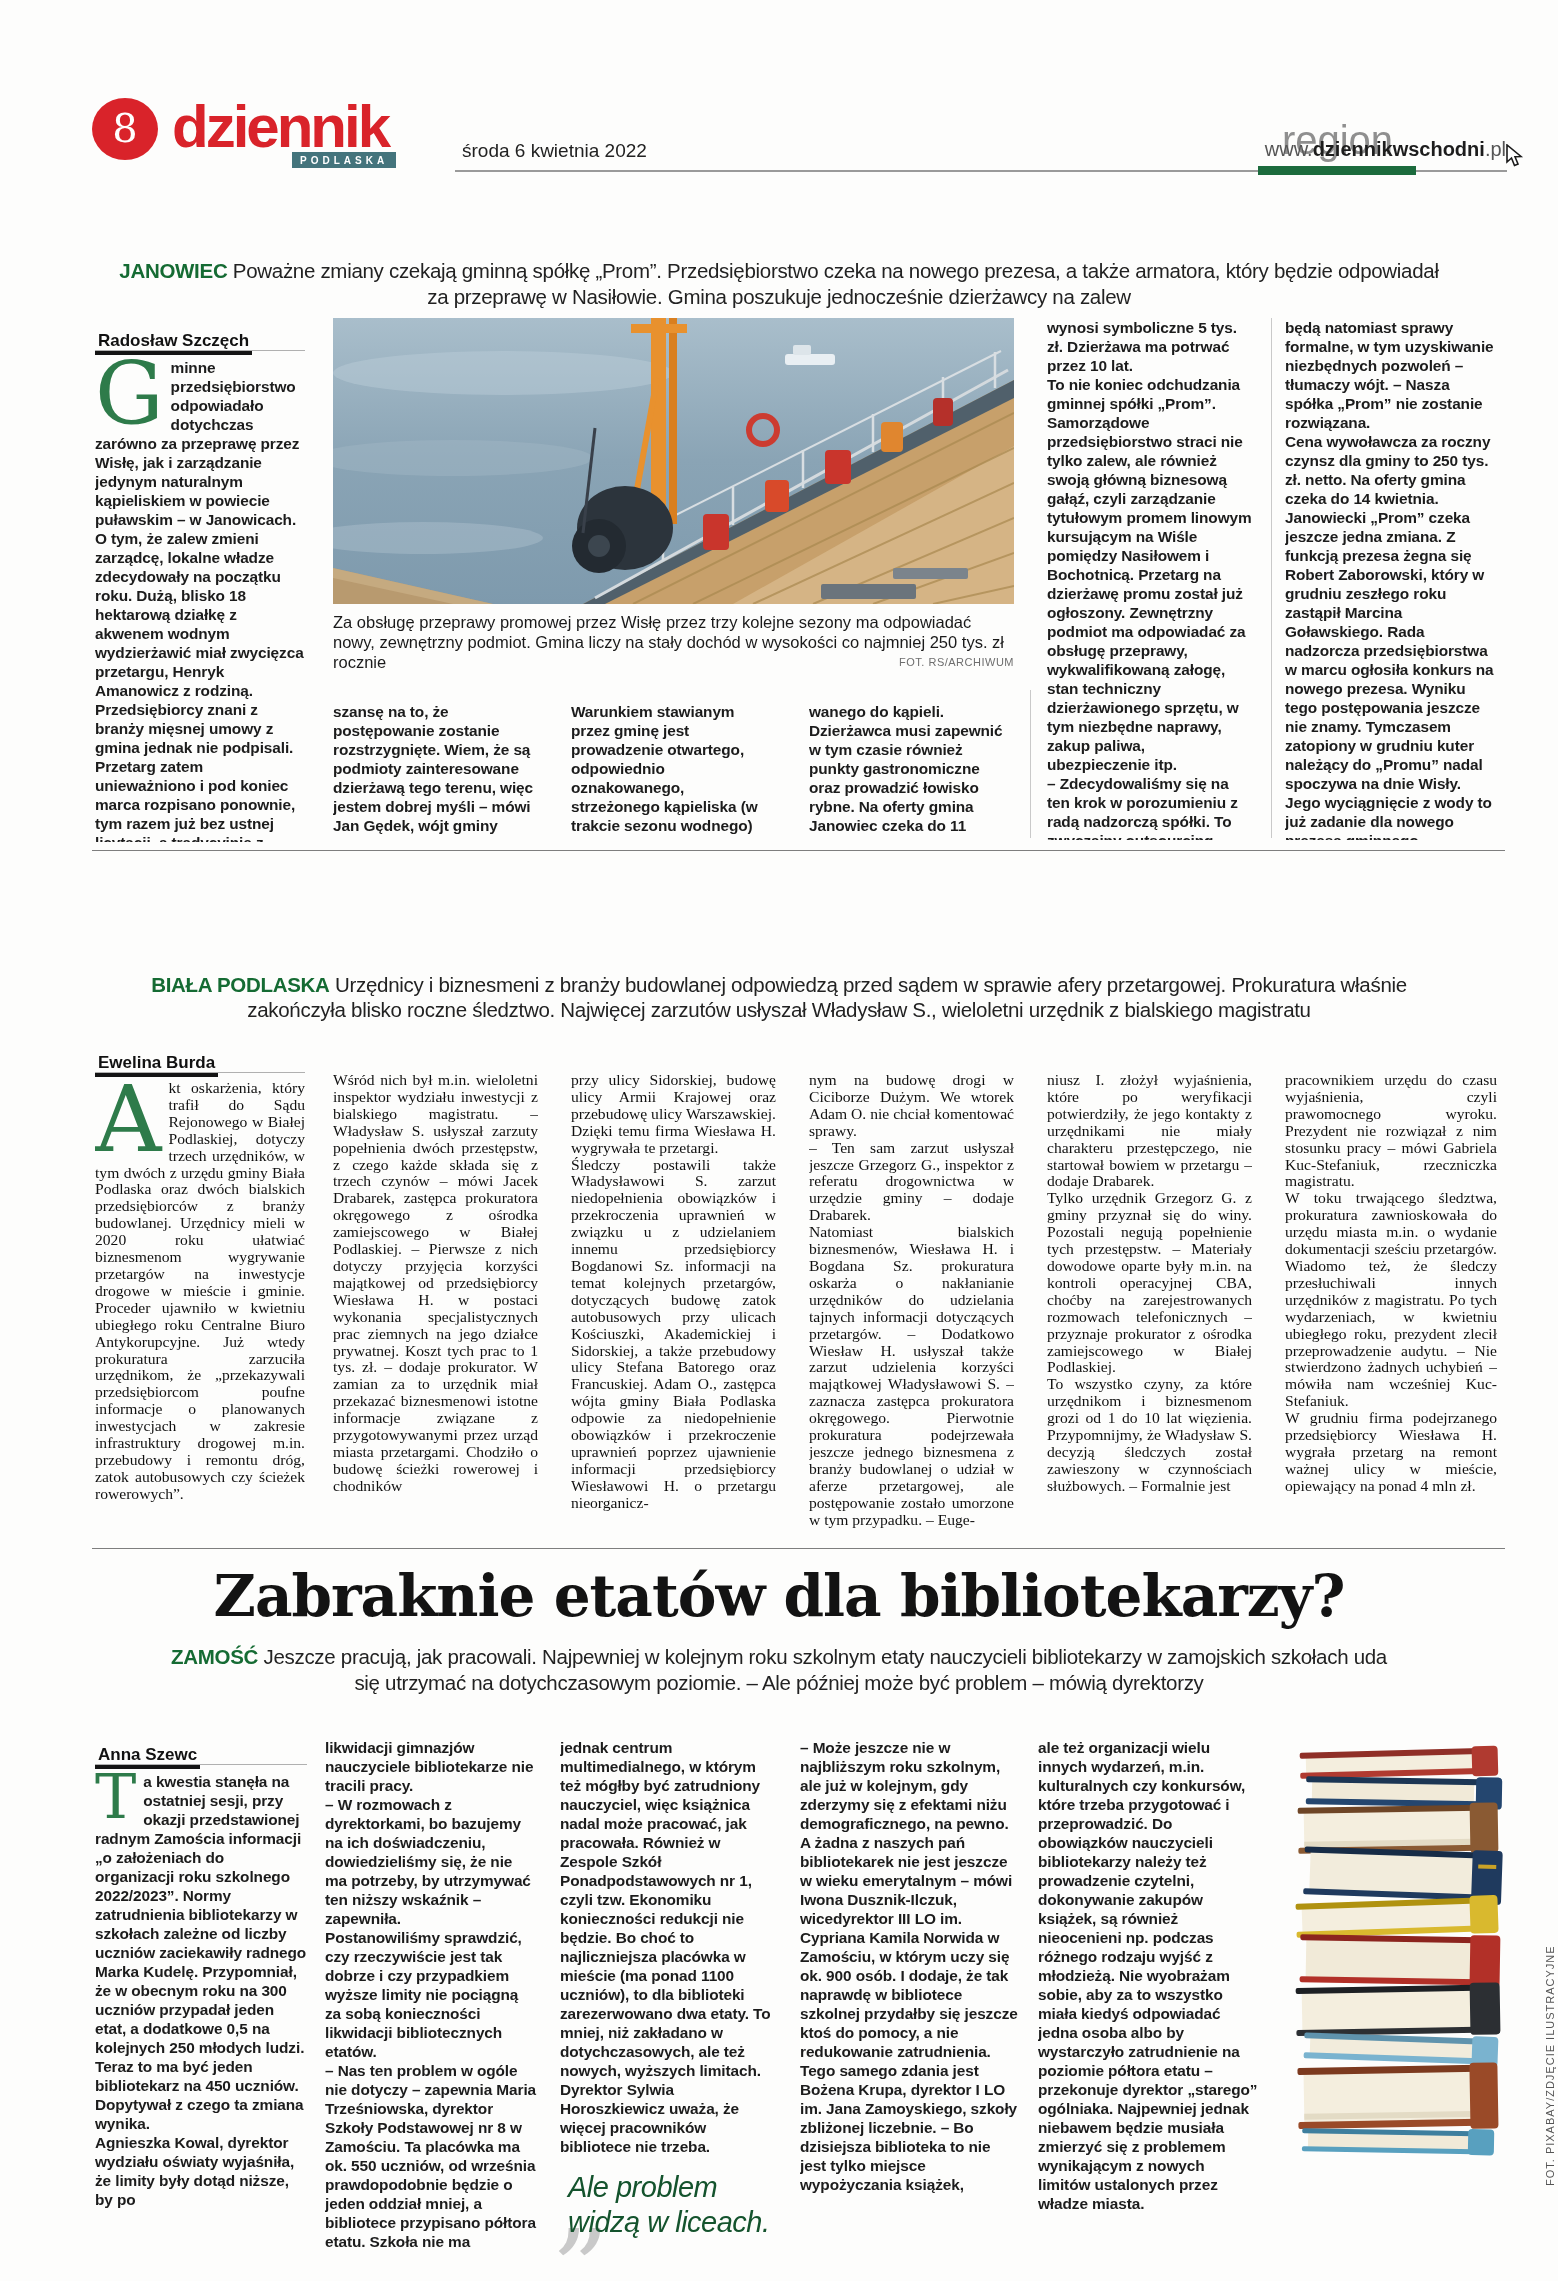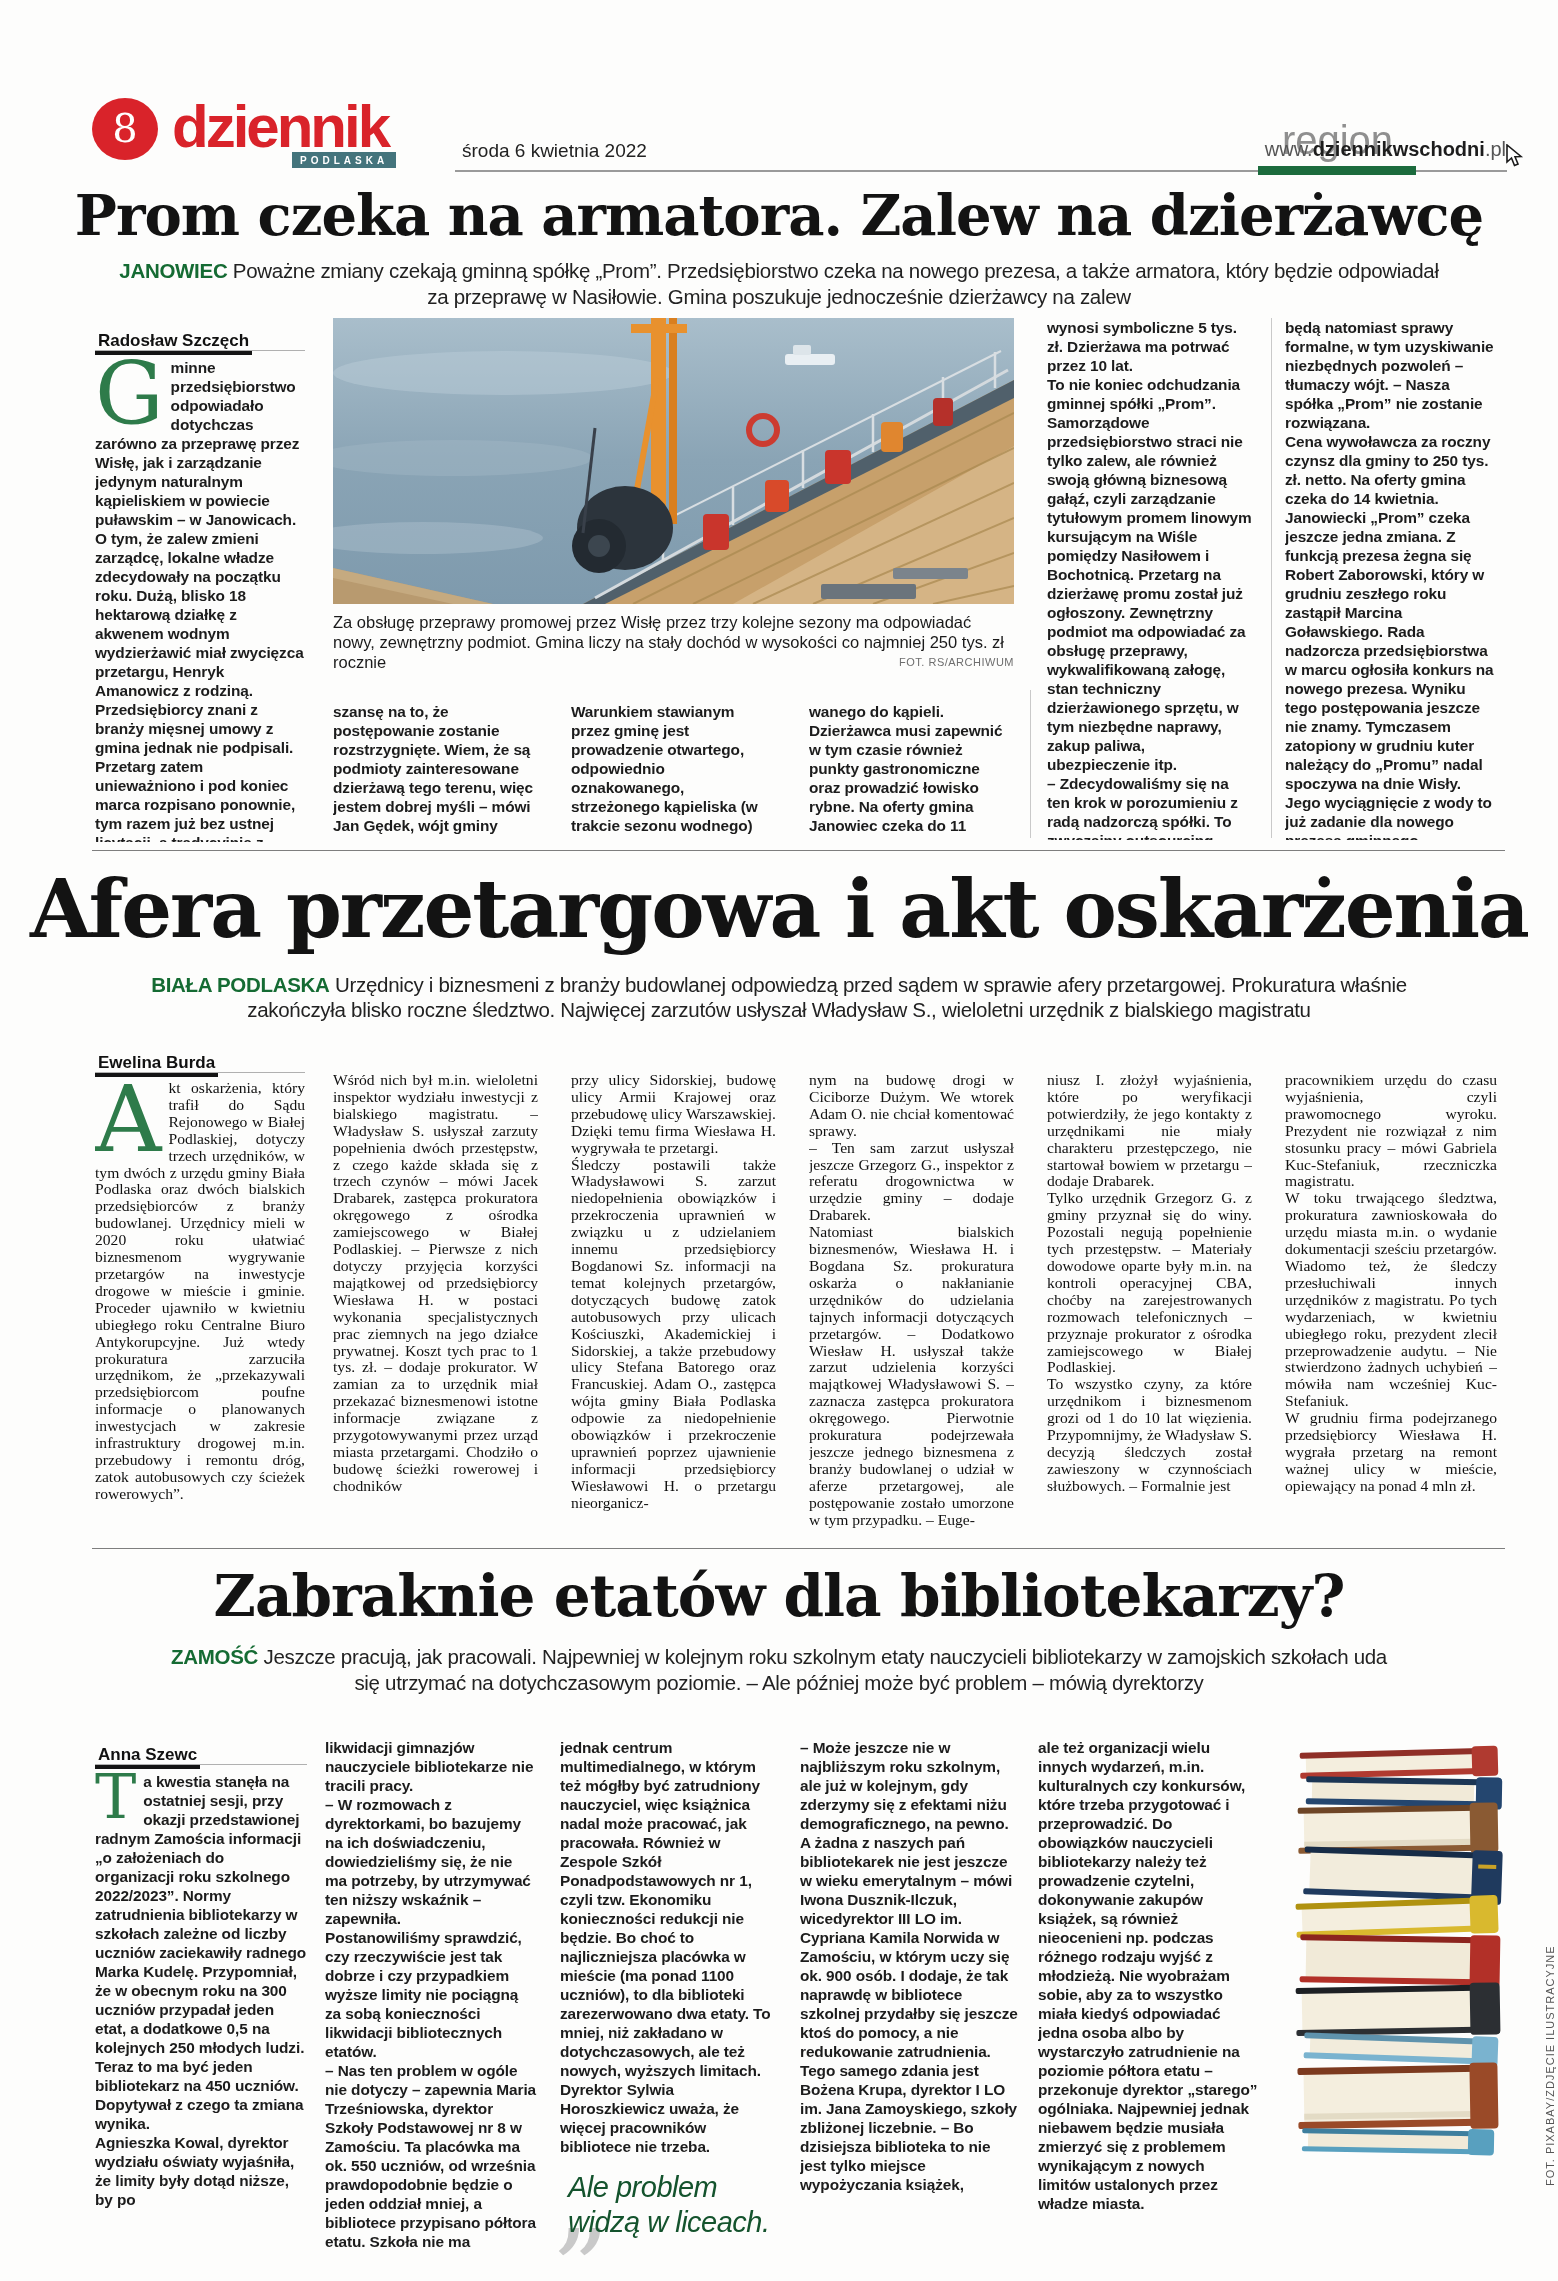--- a/index.html
+++ b/index.html
@@ -56,21 +56,20 @@
   <div class="abs logosub">PODLASKA</div>
   <div class="abs date">środa 6 kwietnia 2022</div>
   <div class="abs region">region</div>
   <div class="abs headrule"></div>
   <div class="abs regionbar"></div>
   <div class="abs website"><span>www.</span><b>dziennikwschodni</b><span>.pl</span></div>
   <svg class="abs" style="left:1506px;top:144px;" width="22" height="24">
     <polygon points="1,1 1,18 5.5,14 8.5,21.5 12,20 9,12.8 15,12.5" fill="#fff" stroke="#1a1a1a" stroke-width="1.6"></polygon>
   </svg>
 
-  <div class="abs headline" style="top:182px;font-size:56px;">Prom czeka na armatora. Zalew na dzierżawcę</div>
   <div class="abs lead" style="left:109px;top:258px;width:1340px;"><span class="kicker">JANOWIEC</span>&nbsp;<span>Poważne zmiany czekają gminną spółkę „Prom”. Przedsiębiorstwo czeka na nowego prezesa, a także armatora, który będzie odpowiadał za przeprawę w Nasiłowie. Gmina poszukuje jednocześnie dzierżawcy na zalew</span></div>
 
   <div class="abs byline" style="left:95px;top:326px;width:210px;">
     <b>Radosław Szczęch</b>
   </div>
   <div class="abs sans-body" style="left:95px;top:358px;width:210px;height:484px;">
     <span class="dropcap dc1">G</span><span class="prelinetext">minne przedsiębiorstwo odpowiadało dotychczas zarówno za przeprawę przez Wisłę, jak i zarządzanie jedynym naturalnym kąpieliskiem w powiecie puławskim – w Janowicach. O tym, że zalew zmieni zarządcę, lokalne władze zdecydowały na początku roku. Dużą, blisko 18 hektarową działkę z akwenem wodnym wydzierżawić miał zwycięzca przetargu, Henryk Amanowicz z rodziną. Przedsiębiorcy znani z branży mięsnej umowy z gmina jednak nie podpisali. Przetarg zatem unieważniono i pod koniec marca rozpisano ponownie, tym razem już bez ustnej licytacji, a tradycyjnie z ofertami w kopertach.
 – Zdajemy sobie sprawę z tego, że w ten sposób trudniej będzie nam osiągnąć wyższą kwotę, ale będziemy mieli o wiele większą</span>
   </div>
 
@@ -145,21 +144,20 @@
 To nie koniec odchudzania gminnej spółki „Prom”. Samorządowe przedsiębiorstwo straci nie tylko zalew, ale również swoją główną biznesową gałąź, czyli zarządzanie tytułowym promem linowym kursującym na Wiśle pomiędzy Nasiłowem i Bochotnicą. Przetarg na dzierżawę promu został już ogłoszony. Zewnętrzny podmiot ma odpowiadać za obsługę przeprawy, wykwalifikowaną załogę, stan techniczny dzierżawionego sprzętu, w tym niezbędne naprawy, zakup paliwa, ubezpieczenie itp.
 – Zdecydowaliśmy się na ten krok w porozumieniu z radą nadzorczą spółki. To zwyczajny outsourcing. Chcemy powierzyć prowadzenie promu zewnętrznemu armatorowi, który będzie odpowiadał za działalność operacyjną. Naszym zadaniem</div>
   <div class="abs sans-body prelinetext" style="left:1285px;top:318px;width:212px;height:522px;">będą natomiast sprawy formalne, w tym uzyskiwanie niezbędnych pozwoleń – tłumaczy wójt. – Nasza spółka „Prom” nie zostanie rozwiązana.
 Cena wywoławcza za roczny czynsz dla gminy to 250 tys. zł. netto. Na oferty gmina czeka do 14 kwietnia.
 Janowiecki „Prom” czeka jeszcze jedna zmiana. Z funkcją prezesa żegna się Robert Zaborowski, który w grudniu zeszłego roku zastąpił Marcina Goławskiego. Rada nadzorcza przedsiębiorstwa w marcu ogłosiła konkurs na nowego prezesa. Wyniku tego postępowania jeszcze nie znamy. Tymczasem zatopiony w grudniu kuter należący do „Promu” nadal spoczywa na dnie Wisły. Jego wyciągnięcie z wody to już zadanie dla nowego prezesa gminnego przedsiębiorstwa. Jego nazwisko powinniśmy poznać w ciągu najbliższych tygodni.</div>
   <div class="abs vline" style="left:1030px;top:690px;height:148px;"></div>
   <div class="abs vline" style="left:1271px;top:318px;height:520px;"></div>
 
   <div class="abs divider" style="top:850px;"></div>
 
-  <div class="abs headline" style="top:862px;font-size:80px;letter-spacing:-2px;">Afera przetargowa i akt oskarżenia</div>
   <div class="abs lead" style="left:119px;top:972px;width:1320px;line-height:25px;"><span class="kicker">BIAŁA PODLASKA</span>&nbsp;<span>Urzędnicy i biznesmeni z branży budowlanej odpowiedzą przed sądem w sprawie afery przetargowej. Prokuratura właśnie zakończyła blisko roczne śledztwo. Najwięcej zarzutów usłyszał Władysław S., wieloletni urzędnik z bialskiego magistratu</span></div>
 
   <div class="abs byline" style="left:95px;top:1048px;width:210px;">
     <b>Ewelina Burda</b>
   </div>
   <div class="abs serif-body" style="left:95px;top:1080px;width:210px;height:455px;">
     <span class="dropcap dc2">A</span><span class="prelinetext">kt oskarżenia, który trafił do Sądu Rejonowego w Białej Podlaskiej, dotyczy trzech urzędników, w tym dwóch z urzędu gminy Biała Podlaska oraz dwóch bialskich przedsiębiorców z branży budowlanej. Urzędnicy mieli w 2020 roku ułatwiać biznesmenom wygrywanie przetargów na inwestycje drogowe w mieście i gminie. Proceder ujawniło w kwietniu ubiegłego roku Centralne Biuro Antykorupcyjne. Już wtedy prokuratura zarzuciła urzędnikom, że „przekazywali przedsiębiorcom poufne informacje o planowanych inwestycjach w zakresie infrastruktury drogowej m.in. przebudowy i remontu dróg, zatok autobusowych czy ścieżek rowerowych”.</span>
   </div>
   <div class="abs serif-body prelinetext" style="left:333px;top:1072px;width:205px;height:464px;">Wśród nich był m.in. wieloletni inspektor wydziału inwestycji z bialskiego magistratu. – Władysław S. usłyszał zarzuty popełnienia dwóch przestępstw, z czego każde składa się z trzech czynów – mówi Jacek Drabarek, zastępca prokuratora okręgowego z ośrodka zamiejscowego w Białej Podlaskiej. – Pierwsze z nich dotyczy przyjęcia korzyści majątkowej od przedsiębiorcy Wiesława H. w postaci wykonania specjalistycznych prac ziemnych na jego działce prywatnej. Koszt tych prac to 1 tys. zł. – dodaje prokurator. W zamian za to urzędnik miał przekazać biznesmenowi istotne informacje związane z przygotowywanymi przez urząd miasta przetargami. Chodziło o budowę ścieżki rowerowej i chodników</div>
   <div class="abs serif-body prelinetext" style="left:571px;top:1072px;width:205px;height:464px;">przy ulicy Sidorskiej, budowę ulicy Armii Krajowej oraz przebudowę ulicy Warszawskiej. Dzięki temu firma Wiesława H. wygrywała te przetargi.

